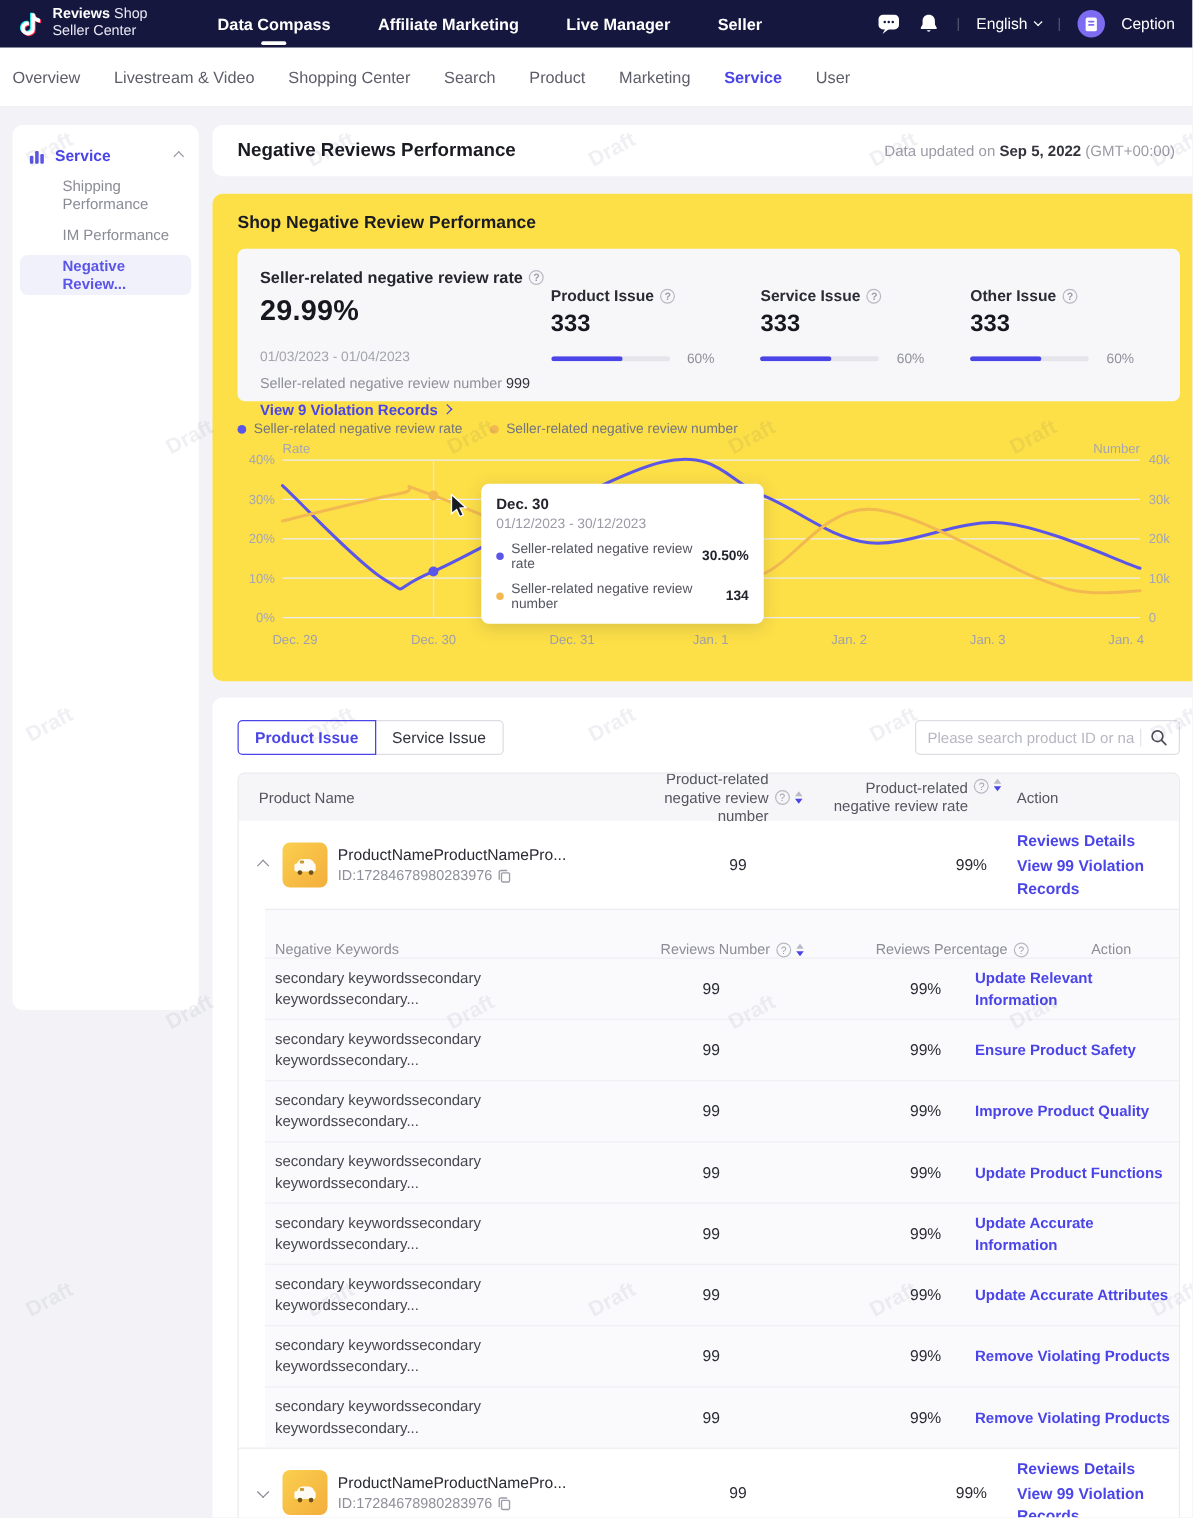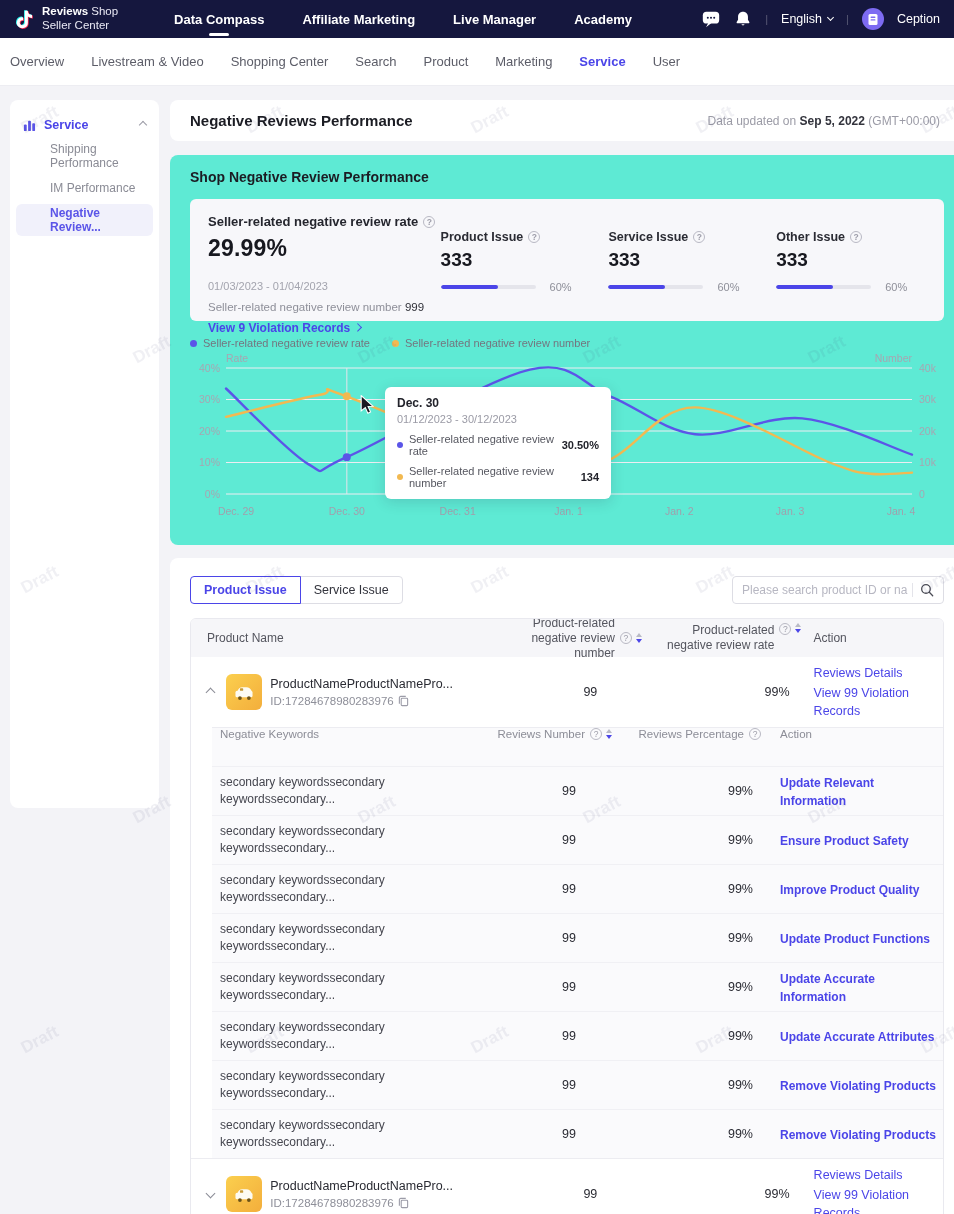--- a/index.html
+++ b/index.html
@@ -47,21 +47,21 @@
     color:#8A8B95; cursor:pointer; }
   .side-item.active { background:#F1F1FB; color:#5B55E8; font-weight:600; border-radius:6px;
     margin:0 6px; padding-left:34px; }
   
   .main { position:absolute; left:170px; top:100px; width:784px; }
   .title-card { height:41px; background:#fff; border-radius:8px 0 0 8px; display:flex;
     align-items:center; padding:0 14px 0 20px; }
   .page-title { font-size:15px; font-weight:700; color:#1B1C23; }
   .updated { margin-left:auto; font-size:12px; color:#9B9BA6; }
   .updated b { color:#33343D; font-weight:700; }
-  .card1 { margin-top:14px; background:#5eead4; border-radius:8px 0 0 8px; height:390px;
+  .card1 { margin-top:14px; background:#fde047; border-radius:8px 0 0 8px; height:390px;
     padding:14px 10px 0 20px; }
   .section-title { font-size:14px; font-weight:700; color:#1B1C23; }
   .stats { margin-top:14px; height:122px; background:#F7F7FA; border-radius:6px; display:flex;
     padding-left:18px; }
   .stat-main { width:237px; padding-top:15px; }
   .stat-label { font-size:13px; font-weight:700; color:#25262E; display:flex; align-items:center; gap:5px; }
   .stat-rate { font-size:23px; font-weight:800; color:#17181F; margin-top:6px; letter-spacing:.2px; }
   .stat-dates { font-size:11px; color:#A3A4AE; margin-top:18px; }
   .stat-number { font-size:11.5px; color:#8E8F99; margin-top:9px; }
   .stat-number b { color:#2F3038; font-weight:400; }
@@ -123,23 +123,23 @@
   .pcell { display:flex; align-items:center; gap:8px; }
   .expander { width:12px; display:flex; justify-content:center; cursor:pointer; margin-right:4px; }
   .thumb { width:36px; height:36px; border-radius:6px; background:linear-gradient(135deg,#FBCF4E,#F3AE3C);
     display:flex; align-items:center; justify-content:center; flex:none; }
   .pname { font-size:12.5px; color:#2A2B33; }
   .pid { font-size:11.5px; color:#8E8F99; margin-top:4px; display:flex; align-items:center; gap:4px; }
   .pval { font-size:12.5px; color:#2A2B33; }
   .c2.pv { padding-right:45px; }
   .c3.pv { padding-right:12px; }
   .plinks { display:flex; flex-direction:column; gap:2px; }
-  .plink { font-size:12.5px; font-weight:400; color:#4B45E8; line-height:18px; cursor:pointer; }
+  .plink { font-size:12.5px; font-weight:700; color:#4B45E8; line-height:18px; cursor:pointer; }
   .subwrap { margin-left:21px; background:#FAFAFC; border-top:1px solid #ECECF1; }
-  .sh { display:flex; align-items:flex-start; height:38px; font-size:11.5px; color:#8C8D97; }
+  .sh { display:flex; align-items:flex-end; height:38px; font-size:11.5px; color:#8C8D97;gap:31px; }
   .s1 { width:210px; padding-left:8px; }
   .s2 { width:190px; display:flex; justify-content:flex-end; align-items:center; }
   .s3 { width:160px; display:flex; justify-content:flex-end; align-items:center; padding-right:11px; }
   .s4 { flex:1; padding-left:8px; }
   .sh .s2 { padding-right:0; }
   .krow { display:flex; align-items:center; height:49px; border-top:1px solid #F0F0F4; }
   .kw { font-size:12px; color:#45464F; line-height:17px; width:190px; }
   .krow .s2 { padding-right:36px; }
   .krow .s3 { padding-right:19px; }
   .kval { font-size:12.5px; color:#2A2B33; }
@@ -163,21 +163,21 @@
     </svg>
     <div class="logo-text">
       <div><b>Reviews</b> <span class="lt">Shop</span></div>
       <div class="lt">Seller Center</div>
     </div>
   </div>
   <div class="topnav-menu">
     <div class="topnav-item active">Data Compass</div>
     <div class="topnav-item">Affiliate Marketing</div>
     <div class="topnav-item">Live Manager</div>
-    <div class="topnav-item">Academy</div>
+    <div class="topnav-item">Seller</div>
   </div>
   <div class="topnav-right">
     <svg width="20" height="20" viewBox="0 0 22 22">
       <rect x="2" y="3" width="18" height="13" rx="4" fill="#fff"></rect>
       <path d="M8 15.5 L5.5 20 L11.5 15.5 Z" fill="#fff"></path>
       <circle cx="7.5" cy="9.5" r="1.1" fill="#15173E"></circle>
         <circle cx="11" cy="9.5" r="1.1" fill="#15173E"></circle>
         <circle cx="14.5" cy="9.5" r="1.1" fill="#15173E"></circle>
     </svg>
     <svg width="18" height="18" viewBox="0 0 20 19">

